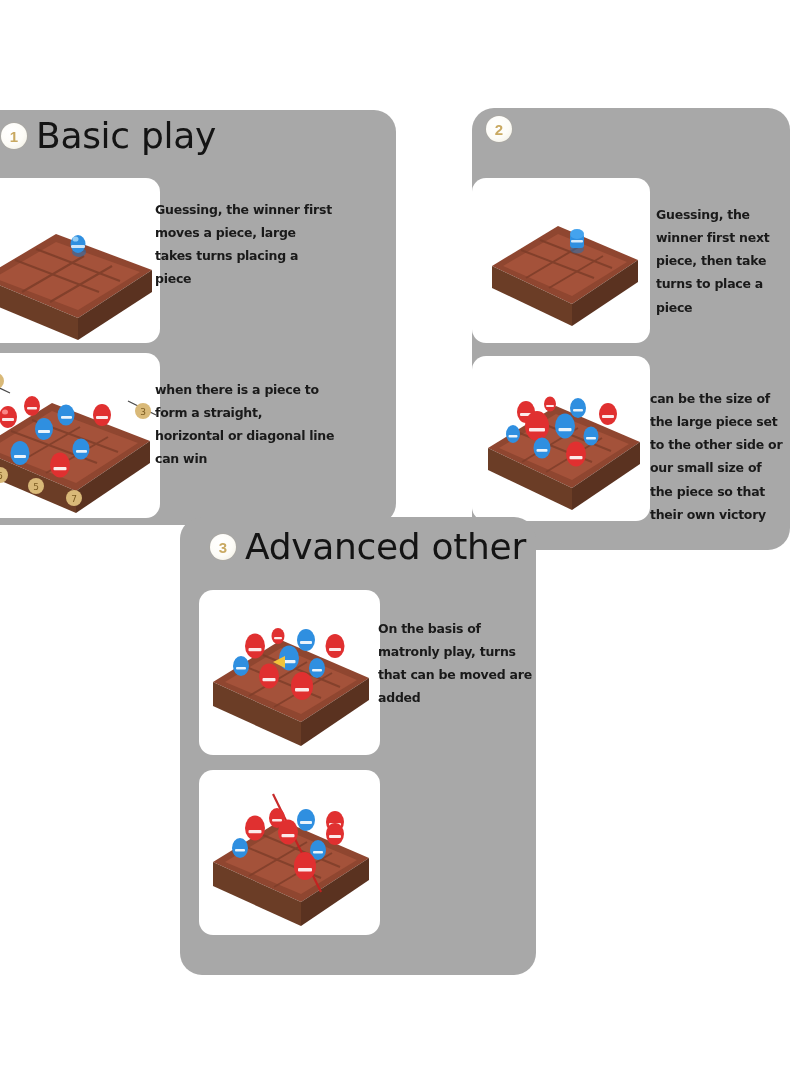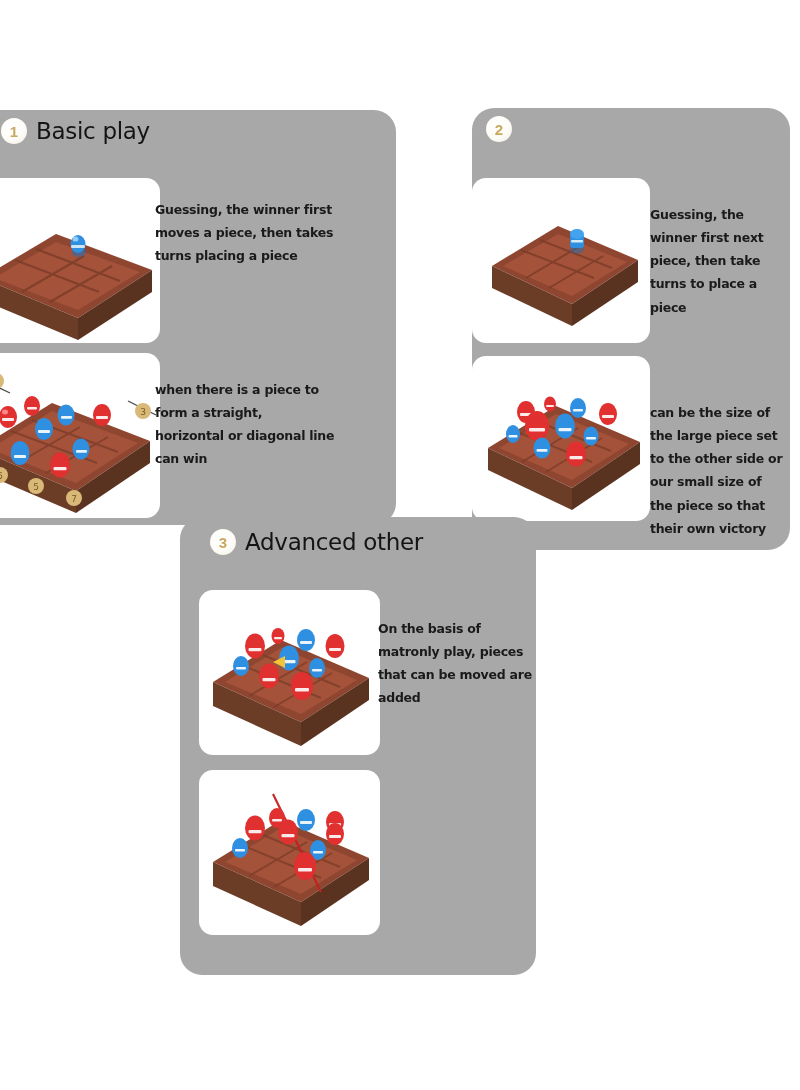--- a/index.html
+++ b/index.html
@@ -41,21 +41,21 @@
     font-size:15px;
     font-weight:bold;
     display:flex; align-items:center; justify-content:center;
     flex:0 0 auto;
     box-shadow:0 0 0 .5px rgba(180,170,140,.35);
     font-family:"Liberation Sans", sans-serif;
   }
   #header-1 .badge{ margin-left:-4px; }
 
   .panel-title{
-    font-size:23px;
+    font-size:36px;
     font-weight:normal;
     color:#141414;
     letter-spacing:-.3px;
     line-height:1;
     font-family:"DejaVu Sans", sans-serif;
   }
 
   
   .card{
     position:absolute;
@@ -108,21 +108,21 @@
             </g>
             <ellipse cx="119" cy="74" rx="7" ry="5" fill="#1b6fb8" opacity=".55"></ellipse>
             <ellipse cx="118" cy="66" rx="7.5" ry="9" fill="#2f8fe0"></ellipse>
             <ellipse cx="115.5" cy="61" rx="3" ry="2.6" fill="#9fd4f7" opacity=".9"></ellipse>
             <rect x="111" y="67" width="14" height="3" rx="1.2" fill="#e8f4fd" opacity=".85"></rect>
           </g>
         </svg>
       </div>
     </div>
 
-    <div class="body-text" style="left:195px; top:88px; width:180px;">Guessing, the winner first moves a piece, then takes turns placing a piece</div>
+    <div class="body-text" style="left:195px; top:88px; width:180px;">Guessing, the winner first moves a piece, large takes turns placing a piece</div>
 
     <div class="card" style="left:0px; top:243px; width:200px; height:165px;">
       <div class="board-wrap">
         <svg class="board" viewBox="0 0 200 165" preserveAspectRatio="xMidYMid meet">
 
           <polygon points="18,96 92,50 190,88 116,138" fill="#8f4630"></polygon>
           <polygon points="18,96 18,118 116,160 116,138" fill="#6b3d26"></polygon>
           <polygon points="116,138 116,160 190,110 190,88" fill="#5a3220"></polygon>
           <polygon points="30,96 92,58 178,90 116,130" fill="#a4523a"></polygon>
           <g stroke="#7d3d29" stroke-width="2" fill="none" opacity=".8">
@@ -217,21 +217,21 @@
             <line x1="77" y1="110" x2="131" y2="78"></line>
           </g>
           <ellipse cx="105" cy="71" rx="7" ry="4.5" fill="#1b6fb8" opacity=".5"></ellipse>
           <rect x="98" y="56" width="14" height="14" rx="3" fill="#2f8fe0"></rect>
           <ellipse cx="105" cy="56" rx="7" ry="5" fill="#44a3ee"></ellipse>
           <rect x="99" y="62" width="12" height="2.6" rx="1" fill="#e8f4fd" opacity=".9"></rect>
         </svg>
       </div>
     </div>
 
-    <div class="body-text" style="left:178px; top:95px; width:128px;">Guessing, the winner first next piece, then take turns to place a piece</div>
+    <div class="body-text" style="left:184px; top:95px; width:128px;">Guessing, the winner first next piece, then take turns to place a piece</div>
 
     <div class="card" style="left:0px; top:248px; width:178px; height:165px;">
       <div class="board-wrap">
         <svg class="board" viewBox="0 0 178 165" preserveAspectRatio="xMidYMid meet">
           <polygon points="16,92 84,50 168,86 100,132" fill="#8f4630"></polygon>
           <polygon points="16,92 16,114 100,154 100,132" fill="#6b3d26"></polygon>
           <polygon points="100,132 100,154 168,108 168,86" fill="#5a3220"></polygon>
           <polygon points="27,92 84,58 157,88 100,124" fill="#a4523a"></polygon>
           <g stroke="#7d3d29" stroke-width="2" fill="none" opacity=".8">
             <line x1="45" y1="76" x2="120" y2="106"></line>
@@ -278,21 +278,21 @@
               </g>
             <g transform="translate(104,98)">
                 <ellipse cx="0" cy="0" rx="10" ry="12.5" fill="#e03030"></ellipse>
                 <rect x="-6.5" y="2" width="13" height="3.2" rx="1" fill="#fff" opacity=".9"></rect>
               </g>
           </g>
         </svg>
       </div>
     </div>
 
-    <div class="body-text" style="left:178px; top:293px; width:136px;">can be the size of the large piece set to the other side or our small size of the piece so that their own victory</div>
+    <div class="body-text" style="left:178px; top:279px; width:136px;">can be the size of the large piece set to the other side or our small size of the piece so that their own victory</div>
   </div>
 
   <div class="panel" id="panel-3">
 
     <div class="panel-header" id="header-3">
       <div class="badge">3</div>
       <div class="panel-title">Advanced other</div>
     </div>
 
     <div class="card" style="left:19px; top:73px; width:181px; height:165px;">
@@ -344,21 +344,21 @@
               </g>
             <g transform="translate(103,96)">
                 <ellipse cx="0" cy="0" rx="11" ry="14" fill="#e03030"></ellipse>
                 <rect x="-7" y="2" width="14" height="3.4" rx="1" fill="#fff" opacity=".9"></rect>
               </g>
           </g>
         </svg>
       </div>
     </div>
 
-    <div class="body-text" style="left:198px; top:100px; width:160px;">On the basis of matronly play, pieces that can be moved are added</div>
+    <div class="body-text" style="left:198px; top:100px; width:160px;">On the basis of matronly play, turns that can be moved are added</div>
 
     <div class="card" style="left:19px; top:253px; width:181px; height:165px;">
       <div class="board-wrap">
         <svg class="board" viewBox="0 0 181 165" preserveAspectRatio="xMidYMid meet">
           <polygon points="14,92 82,50 170,88 102,132" fill="#8f4630"></polygon>
           <polygon points="14,92 14,116 102,156 102,132" fill="#6b3d26"></polygon>
           <polygon points="102,132 102,156 170,110 170,88" fill="#5a3220"></polygon>
           <polygon points="26,92 82,58 158,90 102,124" fill="#a4523a"></polygon>
           <g stroke="#7d3d29" stroke-width="2" fill="none" opacity=".8">
             <line x1="45" y1="76" x2="122" y2="108"></line>

